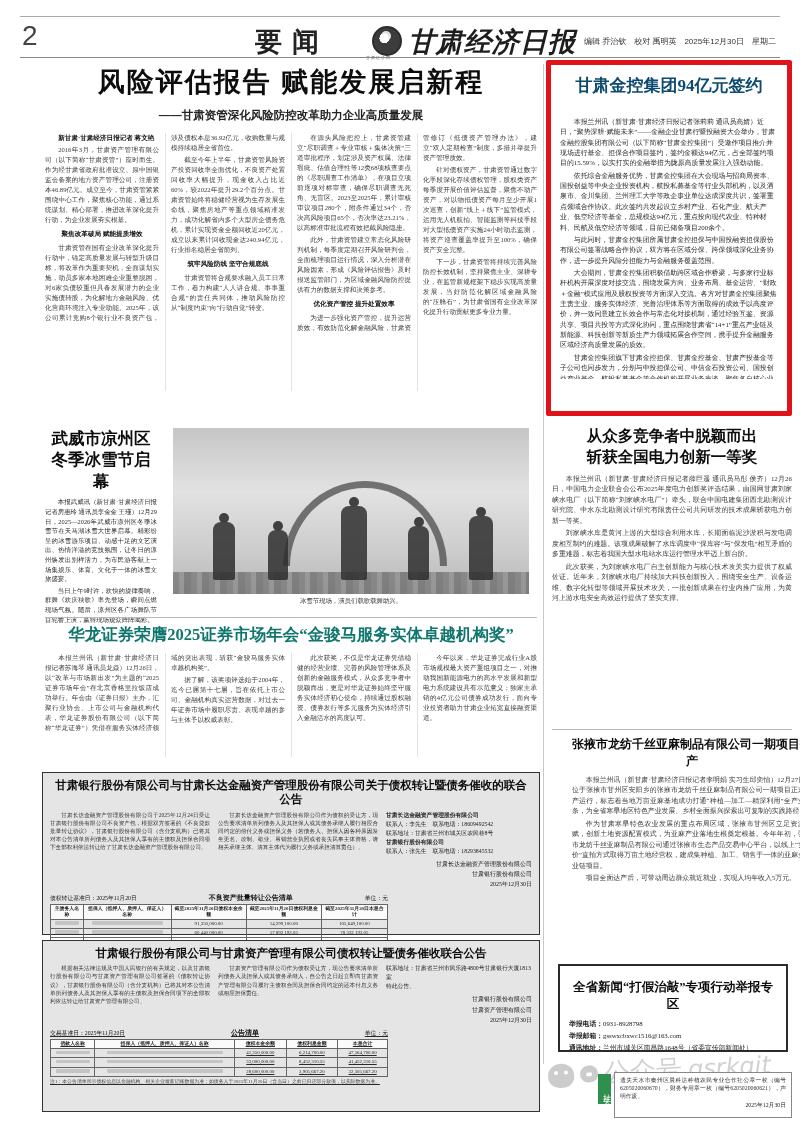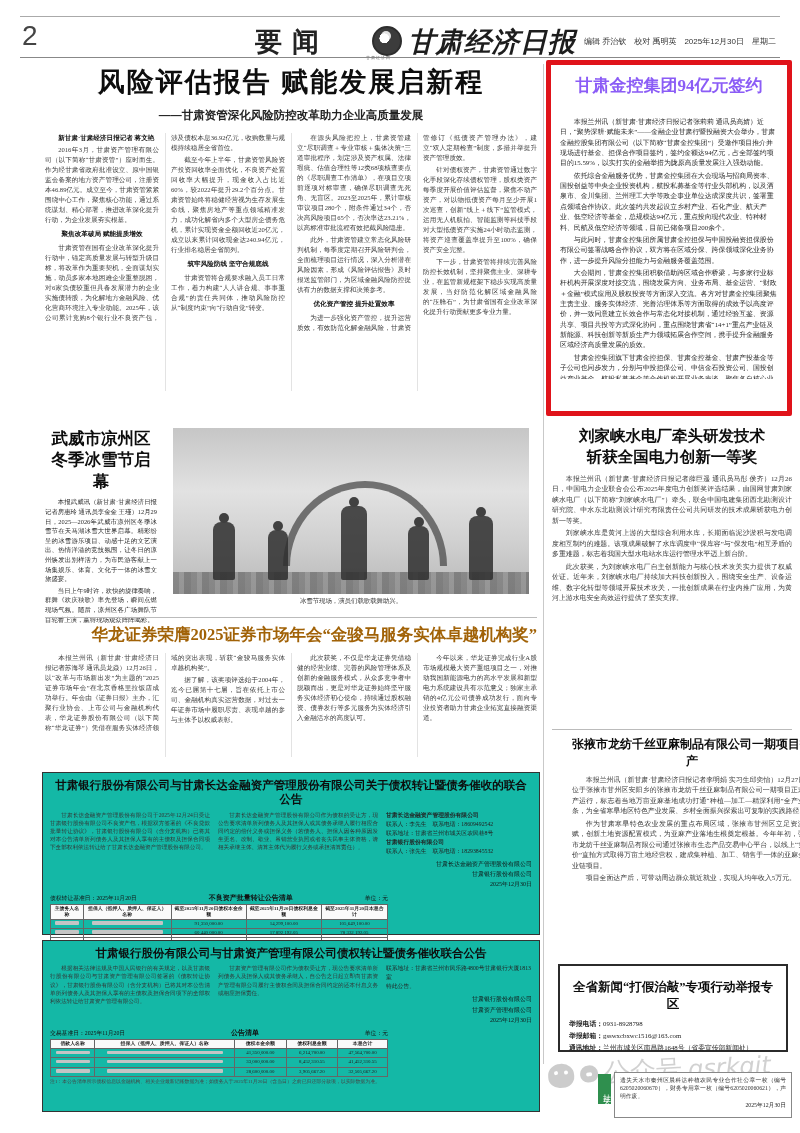--- a/index.html
+++ b/index.html
@@ -30,21 +30,21 @@
   
   .main-art{position:absolute;left:45px;top:64px;width:492px;}
   .main-title{font-size:27px;font-weight:bold;text-align:center;color:#0d0d0d;
               font-family:"Liberation Sans",sans-serif;letter-spacing:2px;margin:0;}
   .main-sub{font-size:11.5px;font-weight:bold;text-align:center;margin:8px 0 10px;color:#222;
             font-family:"Liberation Sans",sans-serif;}
   .main-body{height:258px;}
   
   .red-box{position:absolute;left:546px;top:60px;width:246px;height:356px;border:5px solid #e0131a;border-radius:2px;
            background:#fff;box-sizing:border-box;padding:8px 9px 6px;}
-  .jk-title{font-size:17px;font-weight:bold;text-align:center;line-height:1.35;color:#8b5cf6;margin:2px 0 19px;}
+  .jk-title{font-size:17px;font-weight:bold;text-align:center;line-height:1.35;color:#0c4a6e;margin:2px 0 19px;}
   .jk-title .l2{display:block;letter-spacing:4px;}
   .jk-body{font-size:6.9px;line-height:1.5;height:262px;overflow:hidden;}
   .jk-body p{margin:0 0 2px;text-indent:2em;}
   
   .wuwei{position:absolute;left:45px;top:428px;width:492px;height:186px;display:flex;}
   .ww-left{width:128px;padding-right:16px;box-sizing:border-box;}
   .ww-title{font-size:16.5px;font-weight:bold;text-align:center;font-family:"Liberation Sans",sans-serif;
             line-height:1.3;color:#0d0d0d;margin:0 0 5px;}
   .ww-title span{display:block;}
   .ww-body{font-size:6.4px;line-height:1.5;text-align:justify;height:138px;overflow:hidden;}
@@ -54,24 +54,24 @@
   .arch{position:absolute;left:110px;bottom:28px;width:150px;height:78px;border:7px solid #4c4c4c;border-bottom:none;
         border-radius:50% 50% 0 0/100% 100% 0 0;opacity:.75;}
   .dancer{position:absolute;bottom:14px;background:#2f2f2f;border-radius:8px 8px 2px 2px;opacity:.85;}
   .dancer::before{content:"";position:absolute;top:-9px;left:50%;transform:translateX(-50%);
                   width:10px;height:10px;border-radius:50%;background:#262626;}
   .crowd{position:absolute;bottom:0;left:0;right:0;height:22px;background:
      repeating-linear-gradient(90deg,#5a5a5a 0 6px,#777 6px 11px,#4a4a4a 11px 18px);opacity:.55;}
   .caption{font-size:6.4px;color:#333;margin-top:3px;text-align:center;}
   
   .hualong{position:absolute;left:45px;top:622px;width:492px;}
-  .hl-title{font-size:16.5px;font-weight:bold;text-align:right;color:#a16207;margin:2px 0 7px;}
+  .hl-title{font-size:16.5px;font-weight:bold;text-align:center;color:#0f766e;margin:2px 0 7px;}
   .hl-body{height:104px;}
   
-  .gg-box{position:absolute;left:42px;width:498px;border:1px solid #333;box-sizing:border-box;padding:5px 7px;background:#14b8a6;}
+  .gg-box{position:absolute;left:42px;width:498px;border:1px solid #333;box-sizing:border-box;padding:5px 7px;background:#e5e5e5;}
   .gg1{top:772px;height:163px;}
   .gg2{top:940px;height:172px;}
   .gg-title{font-size:11.5px;font-weight:bold;text-align:center;color:#0d0d0d;margin:0 0 4px;line-height:1.25;}
   .gg-row{display:flex;gap:8px;}
   .gg-col{flex:1;font-size:5.6px;line-height:1.45;text-align:justify;color:#333;}
   .gg-col p{margin:0 0 2px;text-indent:2em;}
   .gg-meta{display:flex;justify-content:space-between;align-items:flex-end;font-size:5.8px;margin:3px 0 1px;color:#111;}
   .gg-meta .t{font-weight:bold;font-size:7px;}
   .gg-table{border-collapse:collapse;width:100%;font-size:4.9px;color:#222;}
   .gg-table th,.gg-table td{border:1px solid #666;padding:1px 2px;text-align:center;line-height:1.25;}
@@ -278,21 +278,21 @@
       <div class="gg-right">
         <div>联系地址：甘肃省兰州市民乐路4800号甘肃银行大厦1813室</div>
         <div>特此公告。</div>
         <div class="gg-sign">
           <div>甘肃银行股份有限公司</div>
           <div>甘肃资产管理有限公司</div>
           <div>2025年12月30日</div>
         </div>
       </div>
     </div>
-    <div style="width:338px;">
+    <div style="width:338px;text-decoration:underline;">
       <div class="gg-meta">
         <span>交易基准日：2025年11月20日</span>
         <span class="t">公告清单</span>
         <span>单位：元</span>
       </div>
       <table class="gg-table">
         <tbody>
             <tr>
           <th>借款人名称</th>
           <th>担保人（抵押人、质押人、保证人）名称</th>
@@ -322,21 +322,21 @@
           <td>32,505,667.20</td>
         </tr>
       </tbody>
         </table>
       <div class="gg-note">注1：本公告清单所示债权信息以金融机构、相关企业最新记账数据为准；如债务人于2025年11月20日（含当日）之前已归还部分款项，以实际数据为准。</div>
     </div>
   </div>
 
   <div class="ljx">
     <div class="ljx-title">
-      <span>刘家峡水电厂牵头研发技术</span>
+      <span>从众多竞争者中脱颖而出</span>
       <span>斩获全国电力创新一等奖</span>
     </div>
     <div class="sm-body ljx-body">
       <p class="lead">本报兰州讯（新甘肃·甘肃经济日报记者薛巨遥 通讯员马彤 侯齐）12月26日，中国电力企业联合会公布2025年度电力创新奖评选结果，由国网甘肃刘家峡水电厂（以下简称“刘家峡水电厂”）牵头，联合中国电建集团西北勘测设计研究院、中水东北勘测设计研究有限责任公司共同研发的技术成果斩获电力创新一等奖。</p>
       <p>刘家峡水库是黄河上游的大型综合利用水库，长期面临泥沙淤积与发电调度相互制约的难题。该项成果破解了水库调度中“保库容”与“保发电”相互矛盾的多重难题，标志着我国大型水电站水库运行管理水平迈上新台阶。</p>
       <p>此次获奖，为刘家峡水电厂自主创新能力与核心技术攻关实力提供了权威佐证。近年来，刘家峡水电厂持续加大科技创新投入，围绕安全生产、设备运维、数字化转型等领域开展技术攻关，一批创新成果在行业内推广应用，为黄河上游水电安全高效运行提供了坚实支撑。</p>
     </div>
   </div>
 
   <div class="h-divider" style="left:552px;top:729px;width:240px;"></div>

